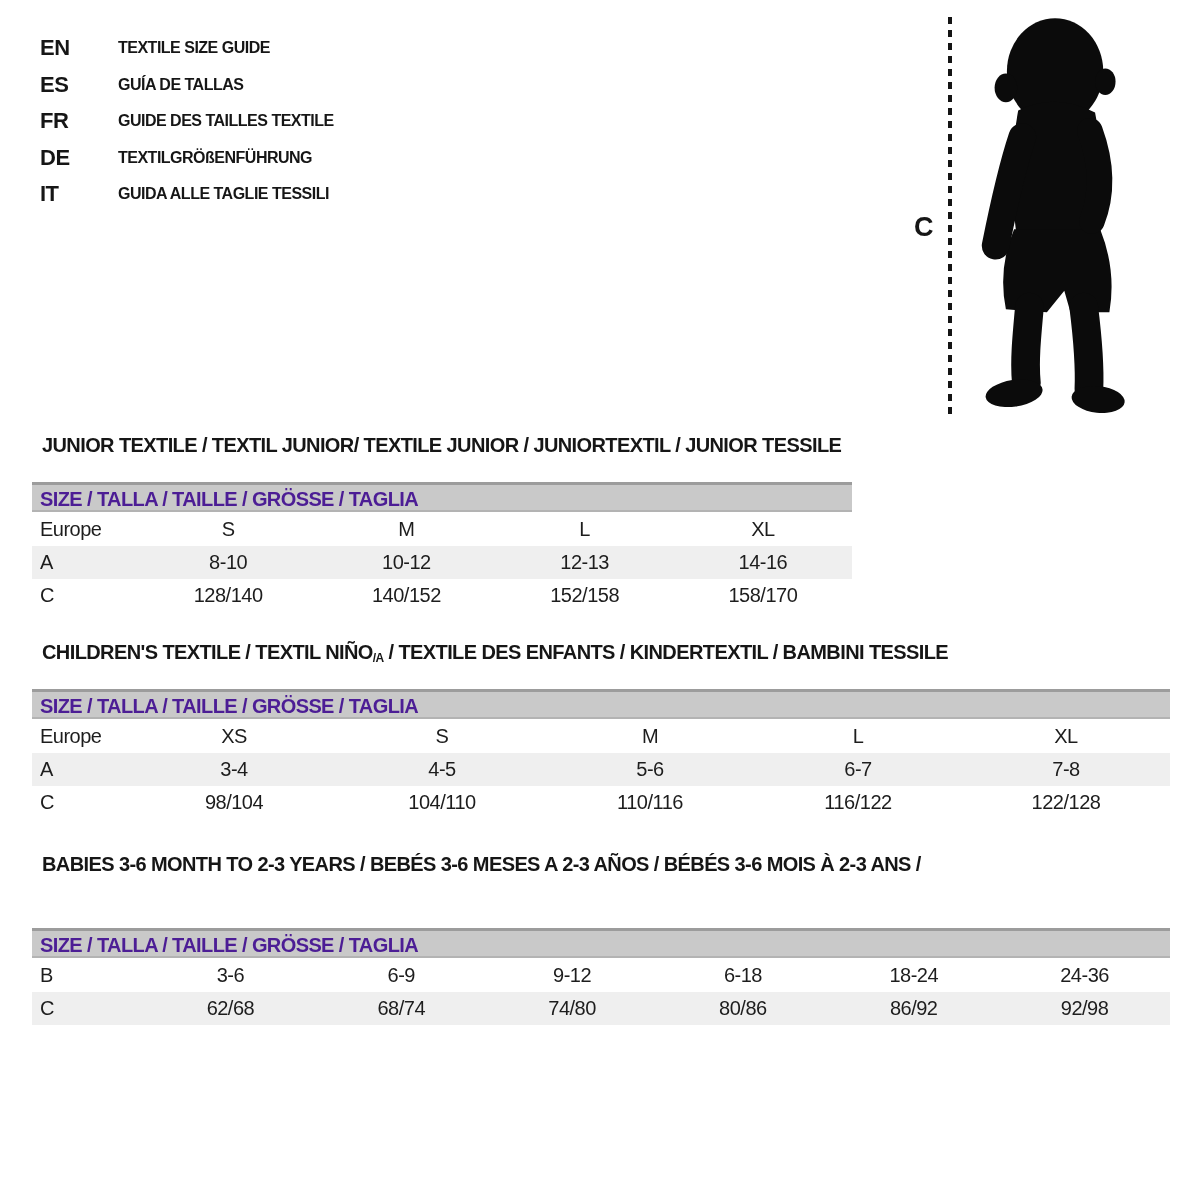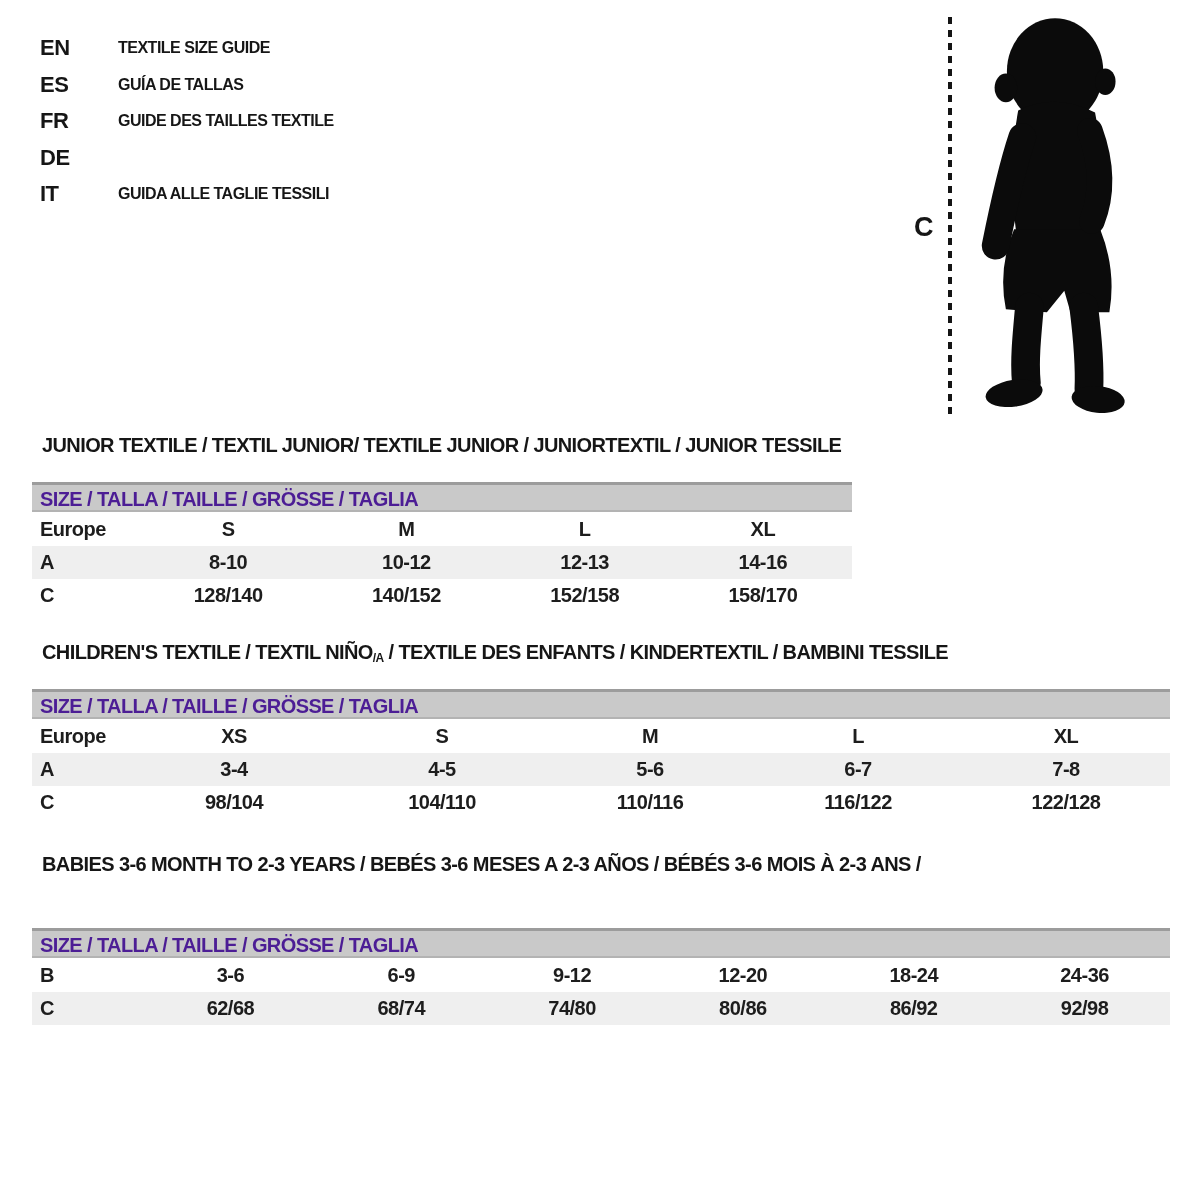--- a/index.html
+++ b/index.html
@@ -28,21 +28,21 @@
 
   
   .size-bar{
     height:30px;line-height:28px;background:#c9c9c9;
     border-top:3px solid #9c9c9c;border-bottom:2px solid #b3b3b3;
     box-sizing:border-box;padding-left:8px;
     font-size:20px;font-weight:bold;letter-spacing:-0.6px;color:#4c1d95;white-space:nowrap;
   }
   table.size-table{border-collapse:collapse;table-layout:fixed;width:100%;}
   table.size-table td{
-    height:33px;text-align:center;font-size:20px;font-weight:bold;
+    height:33px;text-align:center;font-size:20px;font-weight:normal;
     letter-spacing:-0.5px;padding:0;vertical-align:middle;color:#1d1d1d;
   }
   table.size-table td.row-label{text-align:left;padding-left:8px;}
   tr.shaded td{background:#efefef;}
   #junior-table col.label{width:107px;}
   #children-table col.label{width:98px;}
   #babies-table col.label{width:113px;}
 </style>
 </head>
 <body>
@@ -57,20 +57,21 @@
     <div class="lang-row">
       <span class="lang-code">ES</span>
       <span class="lang-title">GUÍA DE TALLAS</span>
     </div>
     <div class="lang-row">
       <span class="lang-code">FR</span>
       <span class="lang-title">GUIDE DES TAILLES TEXTILE</span>
     </div>
     <div class="lang-row">
       <span class="lang-code">DE</span>
+      <span class="lang-title">TEXTILGRÖßENFÜHRUNG</span>
     </div>
     <div class="lang-row">
       <span class="lang-code">IT</span>
       <span class="lang-title">GUIDA ALLE TAGLIE TESSILI</span>
     </div>
   </div>
 
   <span class="abs c-label" style="left:914px;top:212px;">C</span>
   <div class="abs dash-line" style="left:948px;top:17px;"></div>
   <svg class="abs" style="left:962px;top:12px;" width="180" height="410" viewBox="0 0 170 400" aria-hidden="true">
@@ -187,21 +188,21 @@
           <col>
           <col>
           <col>
         </colgroup>
       <tbody>
           <tr style="height:34px;">
         <td class="row-label">B</td>
         <td>3-6</td>
         <td>6-9</td>
         <td>9-12</td>
-        <td>12-20</td>
+        <td>6-18</td>
         <td>18-24</td>
         <td>24-36</td>
       </tr>
       <tr class="shaded">
         <td class="row-label">C</td>
         <td>62/68</td>
         <td>68/74</td>
         <td>74/80</td>
         <td>80/86</td>
         <td>86/92</td>

